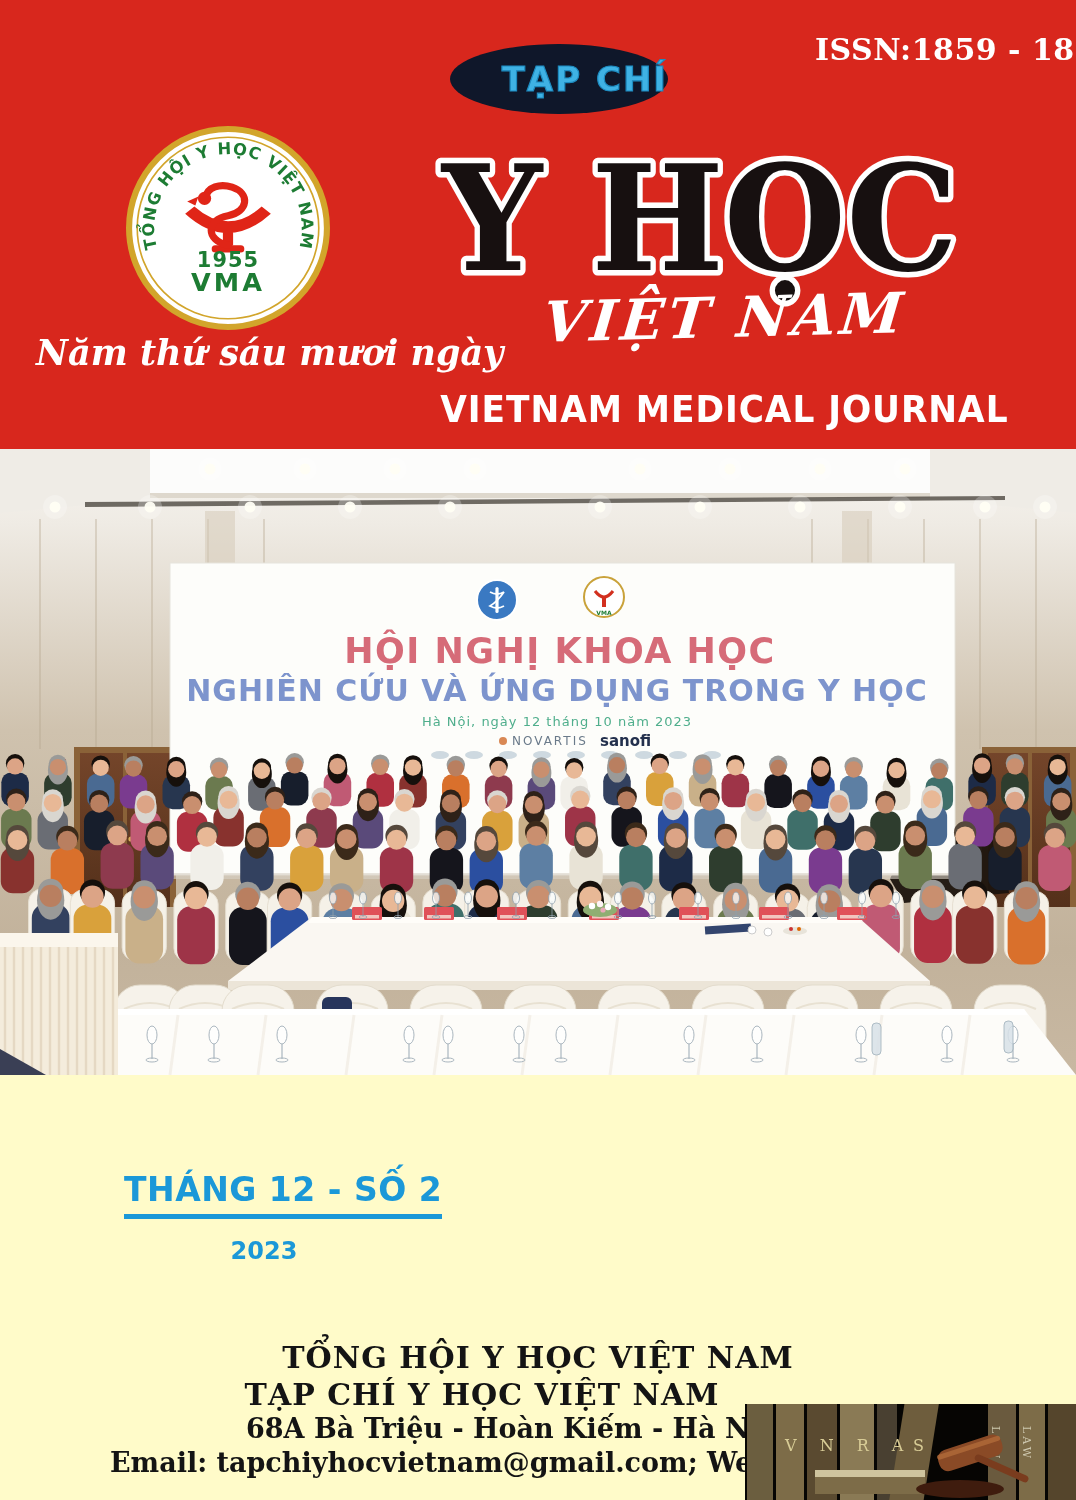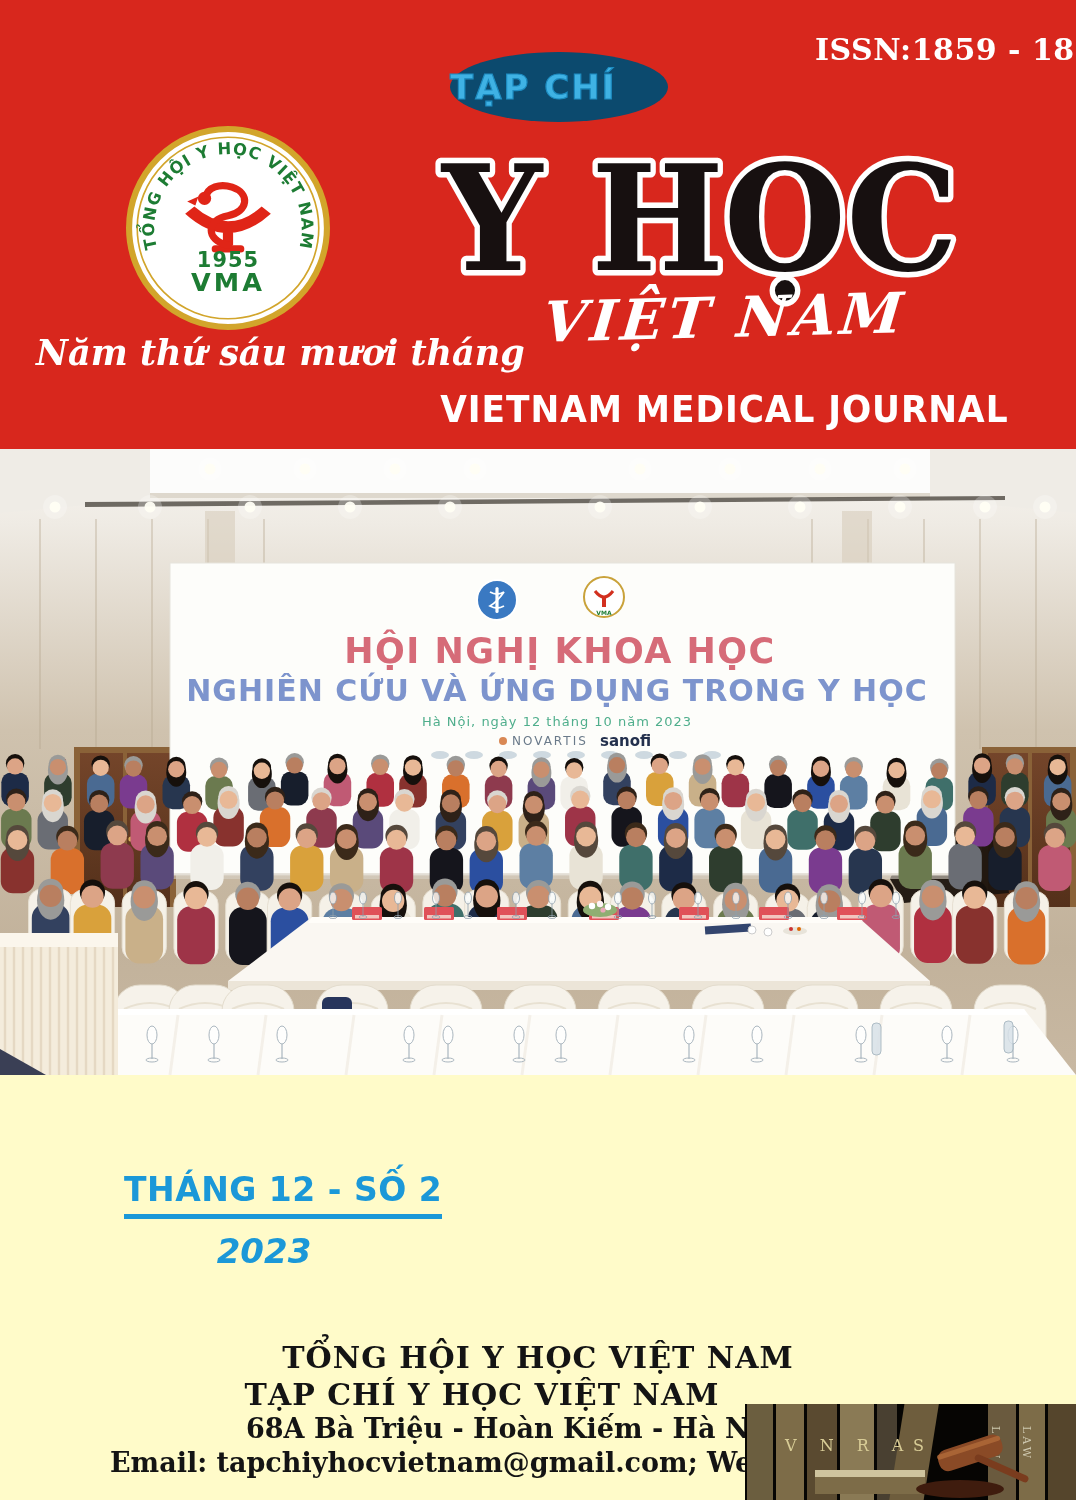--- a/index.html
+++ b/index.html
@@ -1,37 +1,37 @@
 <!DOCTYPE html>
 <html><head>
 <meta charset="utf-8">
 <style>
   html,body{margin:0;padding:0;background:#888;}
   .cover{position:relative;width:1076px;height:1500px;margin:0 auto;background:#fffbc9;overflow:hidden;font-family:"DejaVu Sans",sans-serif;}
   
   .hdr{position:absolute;left:0;top:0;width:1076px;height:449px;background:#d8271d;}
   .issn{position:absolute;left:815px;top:32px;color:#fff;font-family:"DejaVu Serif",serif;font-weight:bold;font-size:30px;letter-spacing:.5px;white-space:nowrap;}
-  .oval{position:absolute;left:450px;top:52px;width:218px;height:70px;background:#0c4a6e;border-radius:50%;display:flex;align-items:center;justify-content:flex-start;}
+  .oval{position:absolute;left:450px;top:44px;width:218px;height:70px;background:#0f172a;border-radius:50%;display:flex;align-items:center;justify-content:flex-end;}
   .oval span{color:#3fb2e4;-webkit-text-stroke:1.2px #1d8bc0;font-weight:bold;font-size:34px;letter-spacing:2px;}
   .title-svg{position:absolute;left:420px;top:122px;width:560px;height:190px;}
   .script{position:absolute;left:500px;top:284px;width:450px;text-align:center;color:#fff;
           font-family:"DejaVu Serif",serif;font-style:italic;font-weight:bold;font-size:56px;
           letter-spacing:4px;transform:skewX(-7deg) rotate(-1.5deg);white-space:nowrap;}
   .vmj{position:absolute;left:420px;top:388px;width:580px;text-align:center;color:#fff;font-weight:bold;
        font-size:37px;letter-spacing:1px;transform:scaleX(.93);white-space:nowrap;}
   .yearline{position:absolute;left:36px;top:332px;color:#fff;font-family:"DejaVu Serif",serif;
             font-style:italic;font-weight:bold;font-size:35px;white-space:nowrap;}
   .logo-svg{position:absolute;left:126px;top:126px;width:204px;height:204px;}
   
   .photo{position:absolute;left:0;top:449px;width:1076px;height:626px;display:block;}
   .photo text{font-family:"DejaVu Sans",sans-serif;}
   
   .month{position:absolute;left:124px;top:1170px;width:280px;text-align:center;color:#1b98d8;font-weight:bold;}
   .month .l1{display:inline-block;font-size:33px;padding-bottom:5px;border-bottom:5px solid #1b98d8;letter-spacing:.5px;white-space:nowrap;}
-  .month .l2{font-size:34px;margin-top:12px;font-style:italic;}
+  .month .l2{font-size:24px;margin-top:18px;}
   .volume{position:absolute;left:760px;top:1183px;border:4px solid #1b98d8;color:#1b98d8;font-weight:bold;
           font-size:33px;padding:3px 17px;letter-spacing:1px;white-space:nowrap;}
   .foot{position:absolute;color:#141414;font-family:"DejaVu Serif",serif;font-weight:bold;white-space:nowrap;}
   .f1{left:0;top:1340px;width:1076px;text-align:center;font-size:30px;letter-spacing:1px;}
   .f2{left:0;top:1377px;width:964px;text-align:center;font-size:30px;letter-spacing:1px;}
   .f3{left:246px;top:1413px;font-size:27px;}
   .f4{left:110px;top:1447px;font-size:27px;}
   .corner{position:absolute;left:745px;top:1404px;width:331px;height:96px;}
 </style>
 </head>
@@ -45,21 +45,21 @@
     <div class="oval">
       <span>TẠP CHÍ</span>
     </div>
 
     <svg class="title-svg" viewBox="0 0 560 190">
       <text x="280" y="148" text-anchor="middle" font-family="DejaVu Serif, serif" font-weight="bold" font-size="146" textLength="516" lengthAdjust="spacingAndGlyphs" fill="#171010" stroke="#ffffff" stroke-width="11" paint-order="stroke" stroke-linejoin="round">Y HỌC</text>
     </svg>
 
     <div class="script">VIỆT NAM</div>
     <div class="vmj">VIETNAM MEDICAL JOURNAL</div>
-    <div class="yearline">Năm thứ sáu mươi tháng</div>
+    <div class="yearline">Năm thứ sáu mươi ngày</div>
 
     <svg class="logo-svg" viewBox="0 0 200 200">
       <circle cx="100" cy="100" r="97" fill="#fff" stroke="#d2a52b" stroke-width="6"></circle>
       <circle cx="100" cy="100" r="89" fill="none" stroke="#d2a52b" stroke-width="1.6"></circle>
       <defs>
           <path id="arcT" d="M 30,118 A 72.3,72.3 0 1 1 170,118"></path>
         </defs>
       <text font-size="16" font-weight="bold" fill="#1d7c33" letter-spacing="1">
         <textPath href="#arcT" startOffset="50%" text-anchor="middle">TỔNG HỘI Y HỌC VIỆT NAM</textPath>
       </text>

